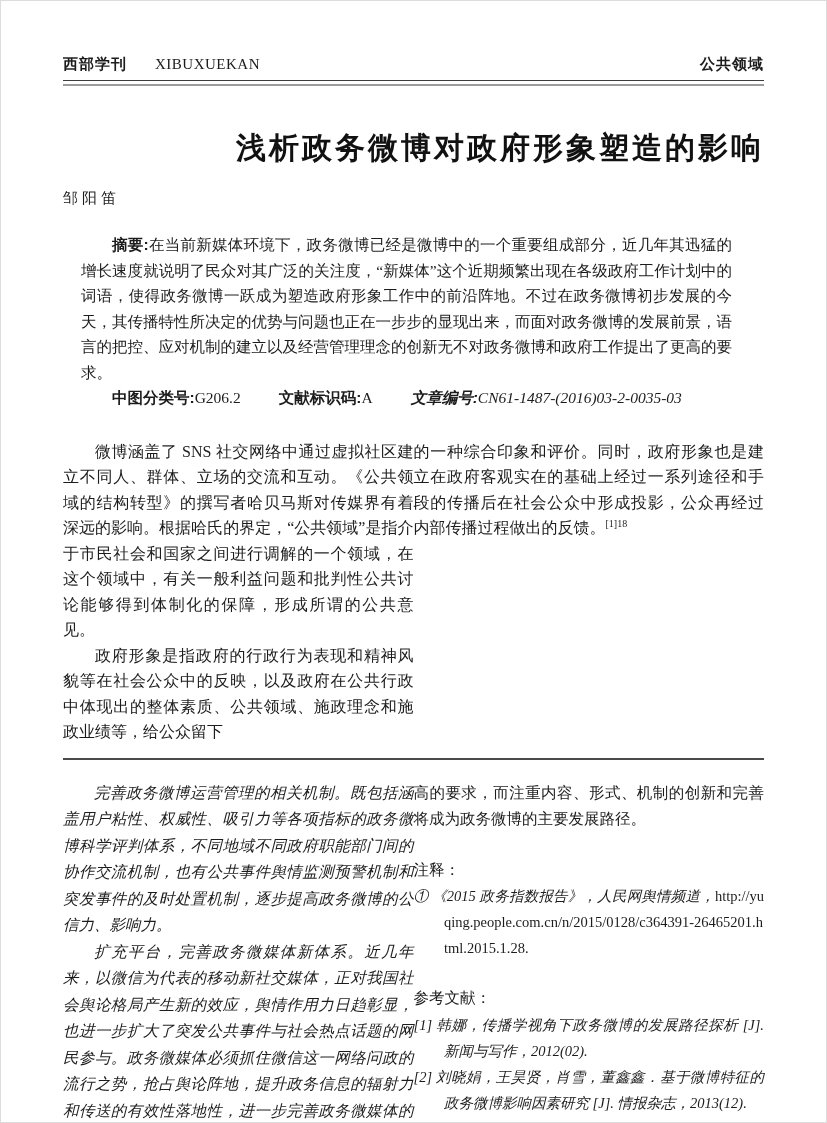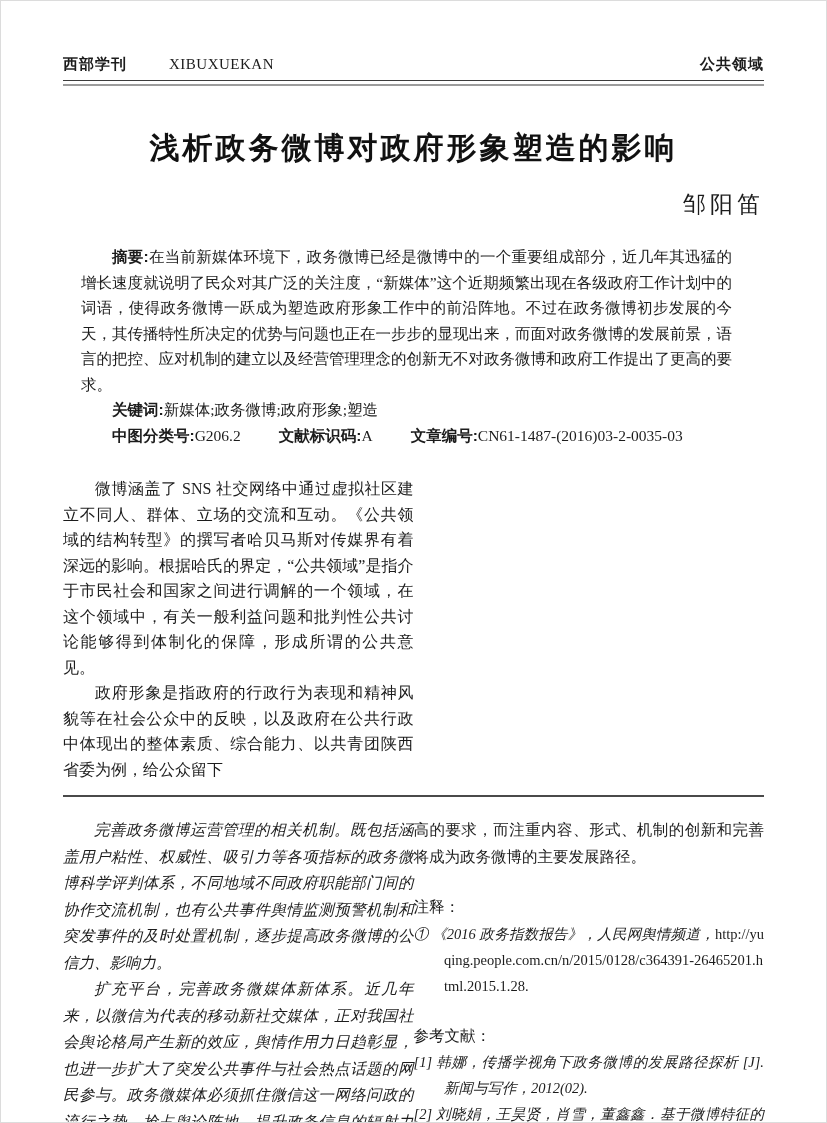--- a/index.html
+++ b/index.html
@@ -15,48 +15,48 @@
     overflow:hidden;
     border:1px solid #dcdcdc;
   }
   
   .running-head{
     display:flex;justify-content:space-between;align-items:flex-end;
     font-size:15px;line-height:18px;
     padding-bottom:7px;
     border-bottom:1px solid #3c3c3c;
   }
-  .rh-left{display:flex;gap:14px;align-items:center;}
+  .rh-left{display:flex;align-items:center;}
   .rh-cn{font-family:"Liberation Sans","DejaVu Sans",sans-serif;font-weight:bold;letter-spacing:1px;}
   .rh-en{font-family:"Liberation Serif",serif;letter-spacing:.5px;margin-left:28px;}
   .rh-right{font-family:"Liberation Sans","DejaVu Sans",sans-serif;font-weight:bold;letter-spacing:1px;}
   .rule2{height:2px;background:#9c9c9c;margin-top:3px;}
 
   .title{
     margin-top:42px;
-    text-align:center;
+    text-align:right;
     font-size:30px;font-weight:600;letter-spacing:3px;
     color:#111;
   }
   .author{
-    margin-top:18px;text-align:right;
-    font-size:23px;letter-spacing:4px;
+    margin-top:18px;text-align:left;
+    font-size:15px;letter-spacing:4px;
   }
 
   .frontmatter{
     margin:24px 32px 0 18px;
     font-size:15.5px;line-height:25.5px;
     text-align:justify;
   }
   .frontmatter p{margin:0;}
   .indent2{text-indent:2em;}
   .lbl{font-family:"Liberation Sans","DejaVu Sans",sans-serif;font-weight:bold;}
   .meta-line{text-indent:2em;}
   .meta-group{margin-right:38px;white-space:nowrap;}
-  .meta-group:last-child{margin-right:0;}
+  .meta-group:last-child{margin-right:0;font-style:italic;}
 
   .cols{
     display:flex;
     margin-top:28px;
   }
   .col{flex:1 1 0;min-width:0;font-size:16px;line-height:25.5px;text-align:justify;}
   .col p{margin:0;}
   .col p + p{margin-top:0;}
   sup{font-size:10px;line-height:0;}
 
@@ -91,46 +91,46 @@
     </div>
     <span class="rh-right">公共领域</span>
   </div>
   <div class="rule2"></div>
 
   <h1 class="title">浅析政务微博对政府形象塑造的影响</h1>
   <div class="author">邹阳笛</div>
 
   <div class="frontmatter">
     <p class="indent2"><span class="lbl">摘要:</span><span>在当前新媒体环境下，政务微博已经是微博中的一个重要组成部分，近几年其迅猛的增长速度就说明了民众对其广泛的关注度，“新媒体”这个近期频繁出现在各级政府工作计划中的词语，使得政务微博一跃成为塑造政府形象工作中的前沿阵地。不过在政务微博初步发展的今天，其传播特性所决定的优势与问题也正在一步步的显现出来，而面对政务微博的发展前景，语言的把控、应对机制的建立以及经营管理理念的创新无不对政务微博和政府工作提出了更高的要求。</span></p>
-    <p class="indent2"><span class="lbl">关键词:</span><span>新媒体;政务微博;政府形象;塑造</span></p>
     <p class="meta-line"><span class="meta-group"><span class="lbl">中图分类号:</span><span>G206.2</span></span><span class="meta-group"><span class="lbl">文献标识码:</span><span>A</span></span><span class="meta-group"><span class="lbl">文章编号:</span><span>CN61-1487-(2016)03-2-0035-03</span></span></p>
   </div>
 
   <div class="cols">
     <div class="col">
       <p class="indent2">微博涵盖了 SNS 社交网络中通过虚拟社区建立不同人、群体、立场的交流和互动。《公共领域的结构转型》的撰写者哈贝马斯对传媒界有着深远的影响。根据哈氏的界定，“公共领域”是指介于市民社会和国家之间进行调解的一个领域，在这个领域中，有关一般利益问题和批判性公共讨论能够得到体制化的保障，形成所谓的公共意见。</p>
-      <p class="indent2">政府形象是指政府的行政行为表现和精神风貌等在社会公众中的反映，以及政府在公共行政中体现出的整体素质、综合能力、以共青团陕西省委为例，给公众留下</p>
+      <p class="indent2">政府形象是指政府的行政行为表现和精神风貌等在社会公众中的反映，以及政府在公共行政中体现出的整体素质、公共领域、施政理念和施政业绩等，给公众留下</p>
     </div>
     <div class="col">
+      <p><span>的一种综合印象和评价。同时，政府形象也是建立在政府客观实在的基础上经过一系列途径和手段的传播后在社会公众中形成投影，公众再经过内部传播过程做出的反馈。</span><sup>[1]18</sup></p>
     </div>
   </div>
 
   <div class="divider"></div>
 
   <div class="cols bottom">
     <div class="col">
       <p class="indent2 kai">完善政务微博运营管理的相关机制。既包括涵盖用户粘性、权威性、吸引力等各项指标的政务微博科学评判体系，不同地域不同政府职能部门间的协作交流机制，也有公共事件舆情监测预警机制和突发事件的及时处置机制，逐步提高政务微博的公信力、影响力。</p>
       <p class="indent2 kai">扩充平台，完善政务微媒体新体系。近几年来，以微信为代表的移动新社交媒体，正对我国社会舆论格局产生新的效应，舆情作用力日趋彰显，也进一步扩大了突发公共事件与社会热点话题的网民参与。政务微媒体必须抓住微信这一网络问政的流行之势，抢占舆论阵地，提升政务信息的辐射力和传送的有效性落地性，进一步完善政务微媒体的新体系。</p>
 
     </div>
     <div class="col">
       <p>高的要求，而注重内容、形式、机制的创新和完善将成为政务微博的主要发展路径。</p>
 
       <div class="notes-heading">注释：</div>
-      <div class="note-item"><span>①</span> <span>《2016 政务指数报告》，人民网舆情频道，</span><span class="url">http://yuqing.people.com.cn/n/2015/0128/c364391-26465201.html.2015.1.28.</span></div>
+      <div class="note-item"><span>①</span> <span>《2015 政务指数报告》，人民网舆情频道，</span><span class="url">http://yuqing.people.com.cn/n/2015/0128/c364391-26465201.html.2015.1.28.</span></div>
 
       <div class="refs-heading">参考文献：</div>
       <div class="ref-item"><span>[1]</span> <span>韩娜，传播学视角下政务微博的发展路径探析 [J]. 新闻与写作，2012(02).</span></div>
       <div class="ref-item"><span>[2]</span> <span>刘晓娟，王昊贤，肖雪，董鑫鑫．基于微博特征的政务微博影响因素研究 [J]. 情报杂志，2013(12).</span></div>
 
     </div>
   </div>
 
 </div>
 

